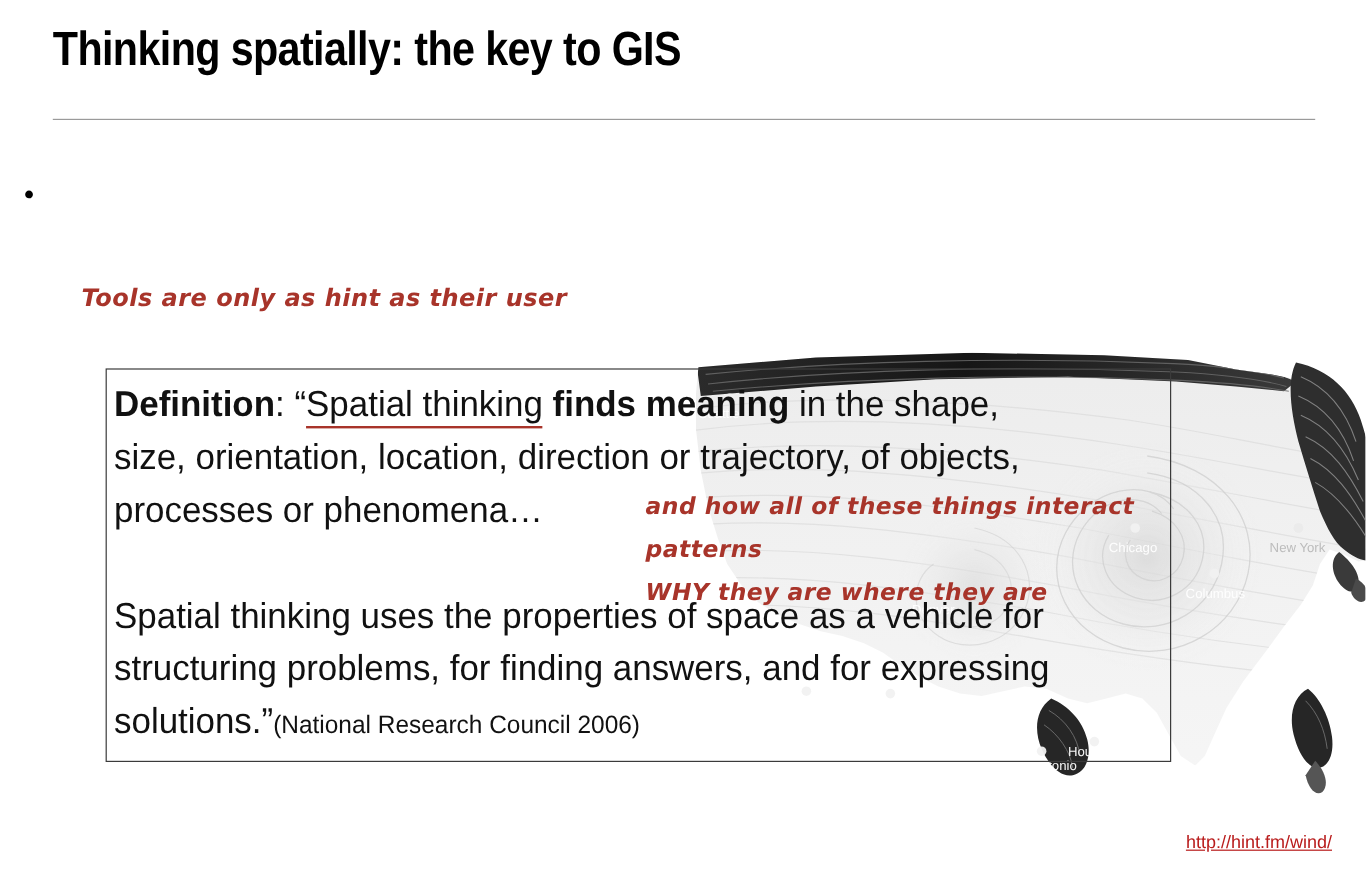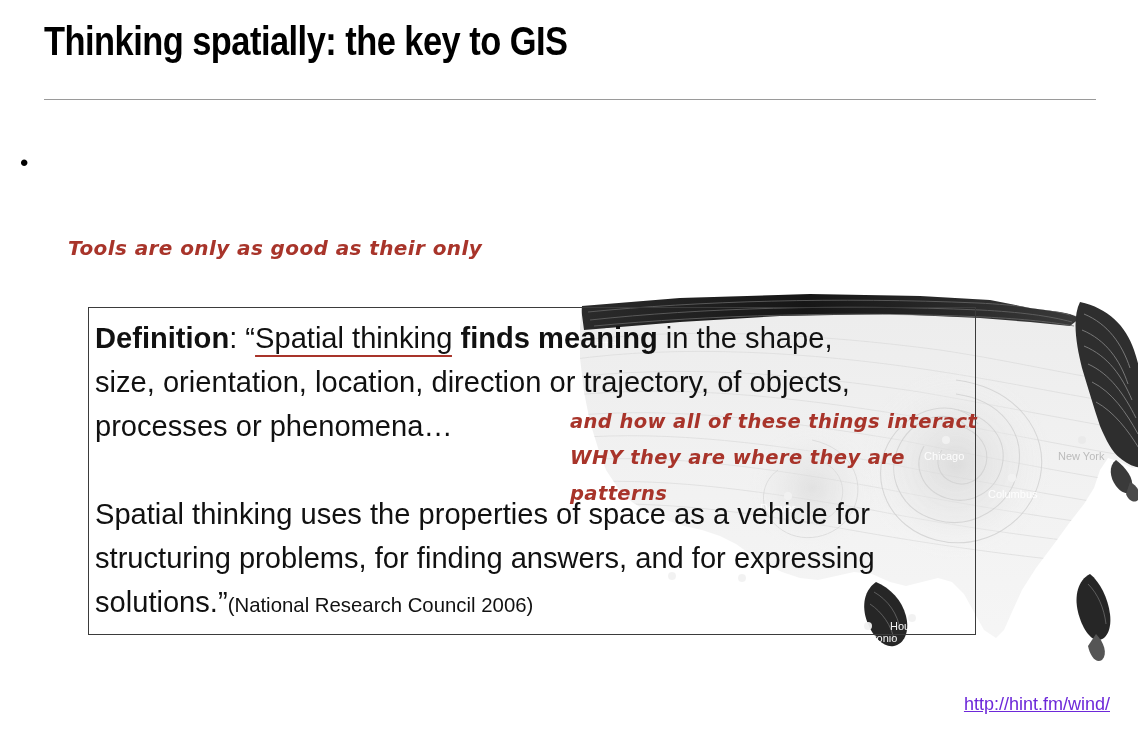--- a/index.html
+++ b/index.html
@@ -92,21 +92,20 @@
   .hand-overlay {
     position: absolute;
     left: 538px;
     top: 404px;
     z-index: 6;
   }
   .hand-overlay div {
     font-size: 19.5px;
     line-height: 36px;
     white-space: nowrap;
-    margin-left: 32px;
   }
 
   
   .wind-map {
     position: absolute;
     left: 560px;
     top: 282px;
     width: 598px;
     height: 388px;
     z-index: 1;
@@ -146,22 +145,22 @@
     padding-bottom: 1px;
   }
   .def-gap { height: 44px; }
   .def-cite { font-size: 21px; }
 
   
   .source-url {
     position: absolute;
     right: 28px;
     top: 694px;
-    font-size: 18px;
-    color: #6d28d9;
+    font-size: 15px;
+    color: #b91c1c;
     text-decoration: underline;
     z-index: 7;
   }
 </style>
 </head>
 <body>
 
 <div id="slide">
 
   <div class="slide-title">Thinking spatially: the key to GIS</div>
@@ -310,39 +309,39 @@
       </g>
     </svg>
   </div>
 
   <div class="bullet-block">
     <div class="bullet-row">
       <div class="bullet-dot">•</div>
     </div>
   </div>
 
-  <div class="hand hand-note-1">Tools are only as good as their only</div>
+  <div class="hand hand-note-1">Tools are only as hint as their user</div>
 
   <div class="definition-box">
     <div class="definition-inner">
       <div class="def-line">
         <b>Definition</b><span>: “</span><span class="def-underline">Spatial thinking</span><b> finds meaning</b><span> in the shape,</span>
       </div>
       <div class="def-line">size, orientation, location, direction or trajectory, of objects,</div>
       <div class="def-line">processes or phenomena…</div>
       <div class="def-gap"></div>
       <div class="def-line">Spatial thinking uses the properties of space as a vehicle for</div>
       <div class="def-line">structuring problems, for finding answers, and for expressing</div>
       <div class="def-line">
         <span>solutions.”</span><span class="def-cite">(National Research Council 2006)</span>
       </div>
     </div>
   </div>
 
   <div class="hand hand-overlay">
     <div>and how all of these things interact</div>
+    <div>patterns</div>
     <div>WHY they are where they are</div>
-    <div>patterns</div>
   </div>
 
   <div class="source-url">http://hint.fm/wind/</div>
 
 </div>
 
 </body></html>

